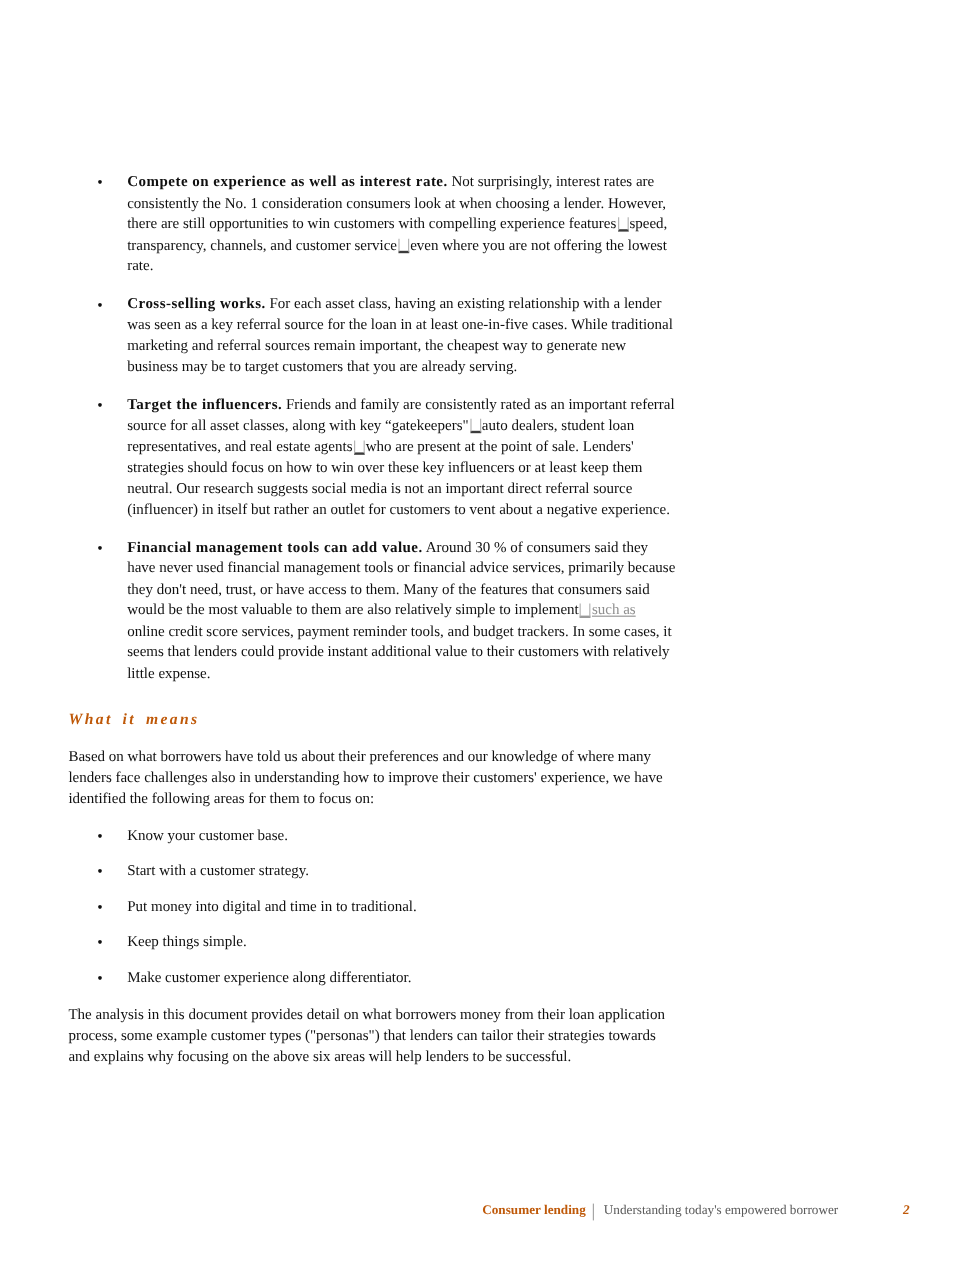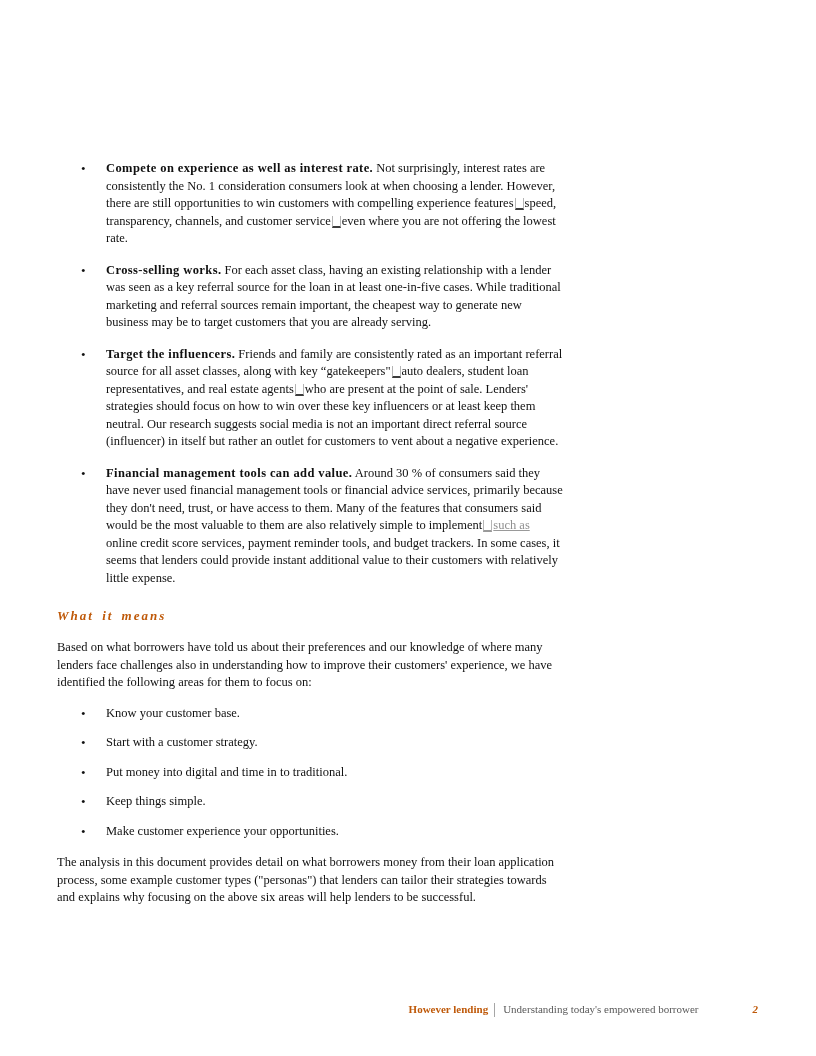--- a/index.html
+++ b/index.html
@@ -14,21 +14,21 @@
     height: 1056px;
     position: relative;
     background: #ffffff;
     font-family: "Liberation Serif", "DejaVu Serif", serif;
     color: var(--body_text);
     overflow: hidden;
   }
   .page-content {
     position: absolute;
     left: 57px;
-    top: 160px;
+    top: 143px;
     width: 506px;
     font-size: 12.5px;
     line-height: 17.5px;
     text-align: left;
   }
   ul.bullets {
     list-style: none;
     margin: 0;
     padding: 0;
   }
@@ -130,25 +130,25 @@
 
   <h2 class="section-heading">What it means</h2>
 
   <p class="para">Based on what borrowers have told us about their preferences and our knowledge of where many lenders face challenges also in understanding how to improve their customers' experience, we have identified the following areas for them to focus on:</p>
 
   <ul class="bullets focus">
     <li><span>Know your customer base.</span></li>
     <li><span>Start with a customer strategy.</span></li>
     <li><span>Put money into digital and time in to traditional.</span></li>
     <li><span>Keep things simple.</span></li>
-    <li><span>Make customer experience your opportunities.</span></li>
+    <li><span>Make customer experience along differentiator.</span></li>
   </ul>
 
   <p class="para closing">The analysis in this document provides detail on what borrowers money from their loan application process, some example customer types ("personas") that lenders can tailor their strategies towards and explains why focusing on the above six areas will help lenders to be successful.</p>
 
 </div>
 
 <div class="page-footer">
-  <span class="f-section">However lending</span>
+  <span class="f-section">Consumer lending</span>
   <span class="f-divider"></span>
   <span class="f-title">Understanding today's empowered borrower</span>
   <span class="f-page">2</span>
 </div>
 
 </body></html>

